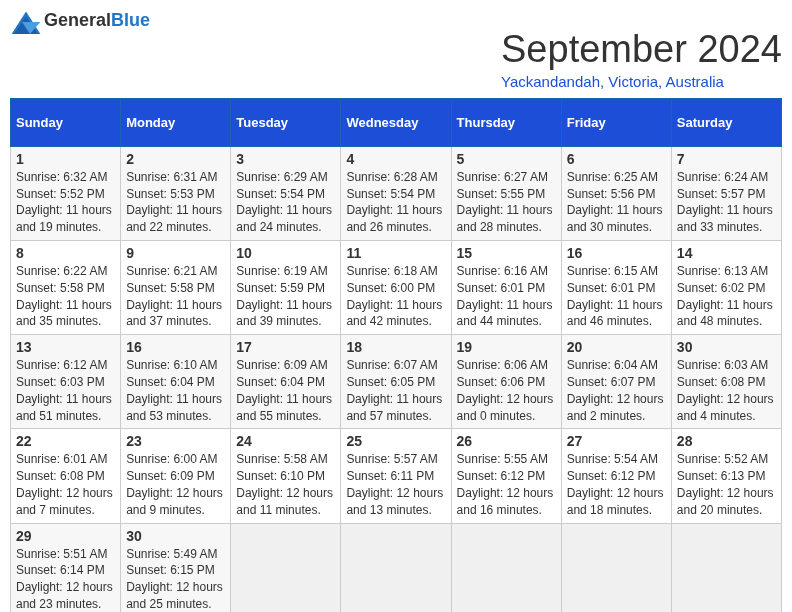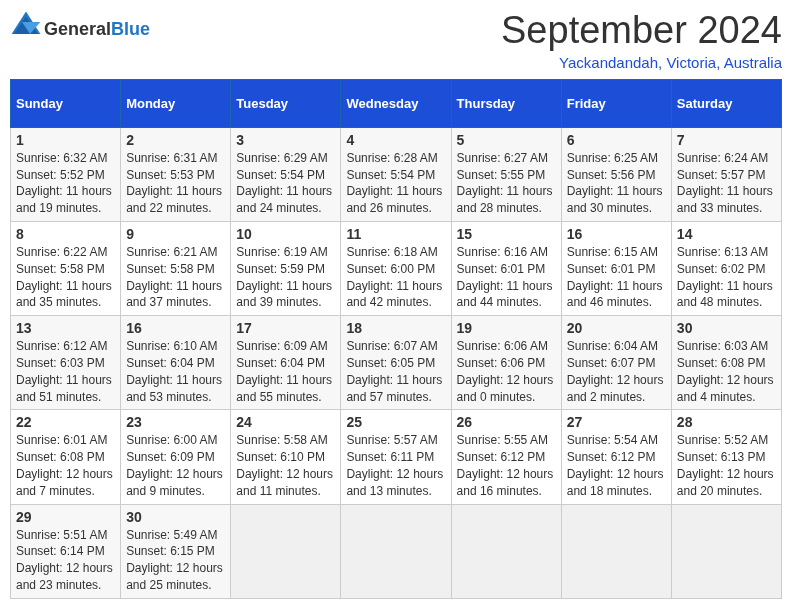--- a/index.html
+++ b/index.html
@@ -11,30 +11,30 @@
       padding: 10px;
     }
     .header {
       display: flex;
       justify-content: space-between;
       align-items: flex-start;
       margin-bottom: 8px;
     }
     .logo {
       display: flex;
-      align-items: flex-end;
+      align-items: flex-start;
       gap: 2px;
     }
     .logo-icon {
       width: 32px;
       height: 28px;
       margin-bottom: 2px;
     }
     .title-block {
-      text-align: right;
+      margin-top: 19px;
     }
     .month-title {
       font-size: 38px;
       font-weight: normal;
       color: #333;
       line-height: 1.1;
     }
     .location {
       font-size: 15px;
       color: #1d4ed8;

